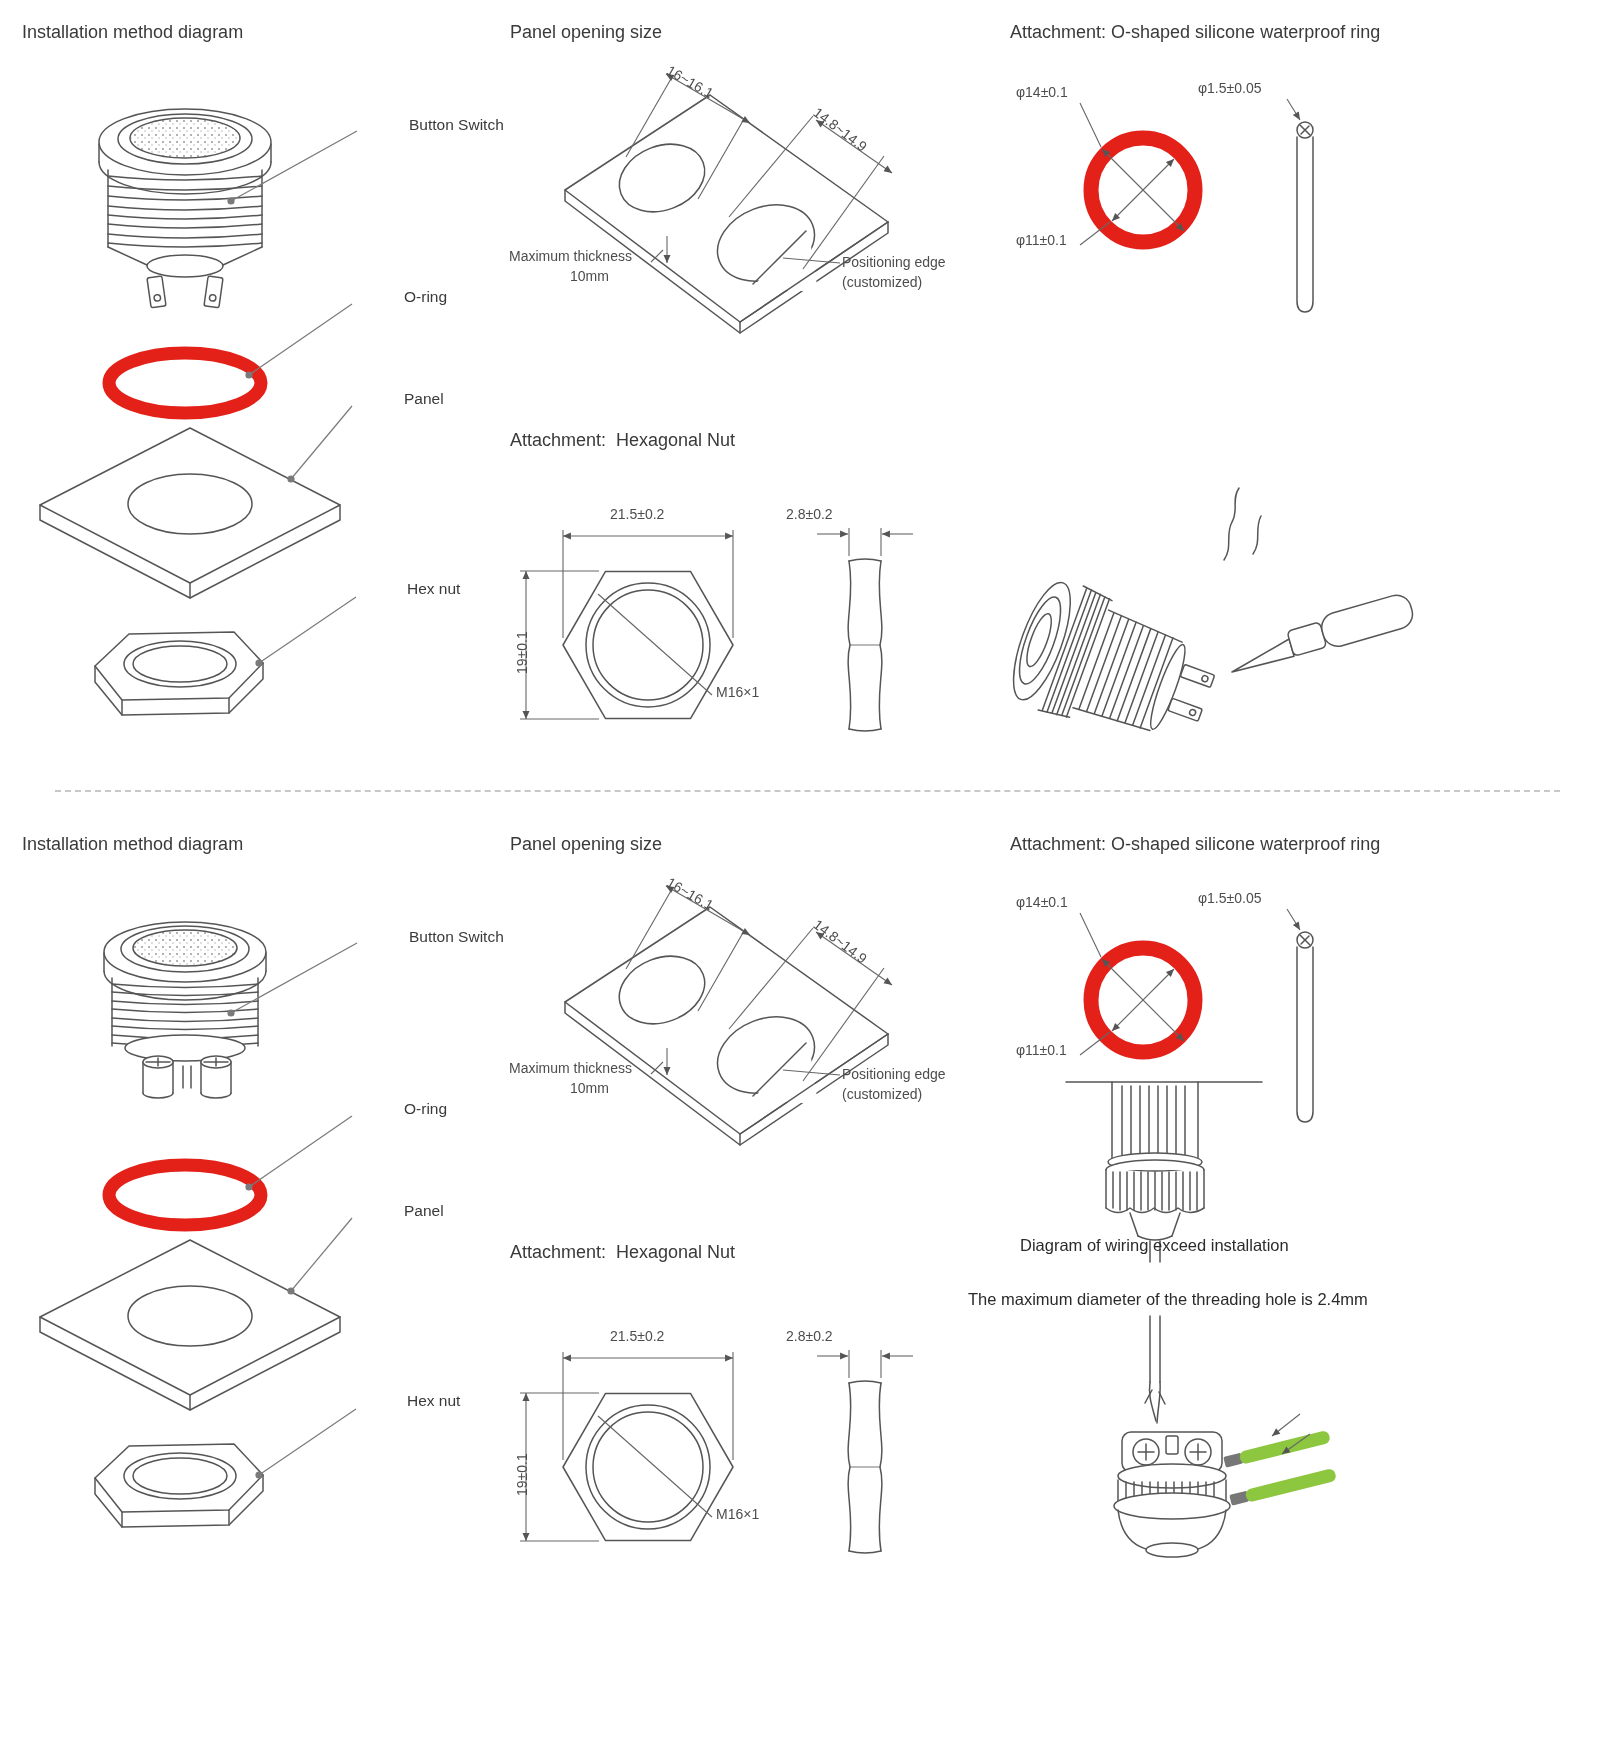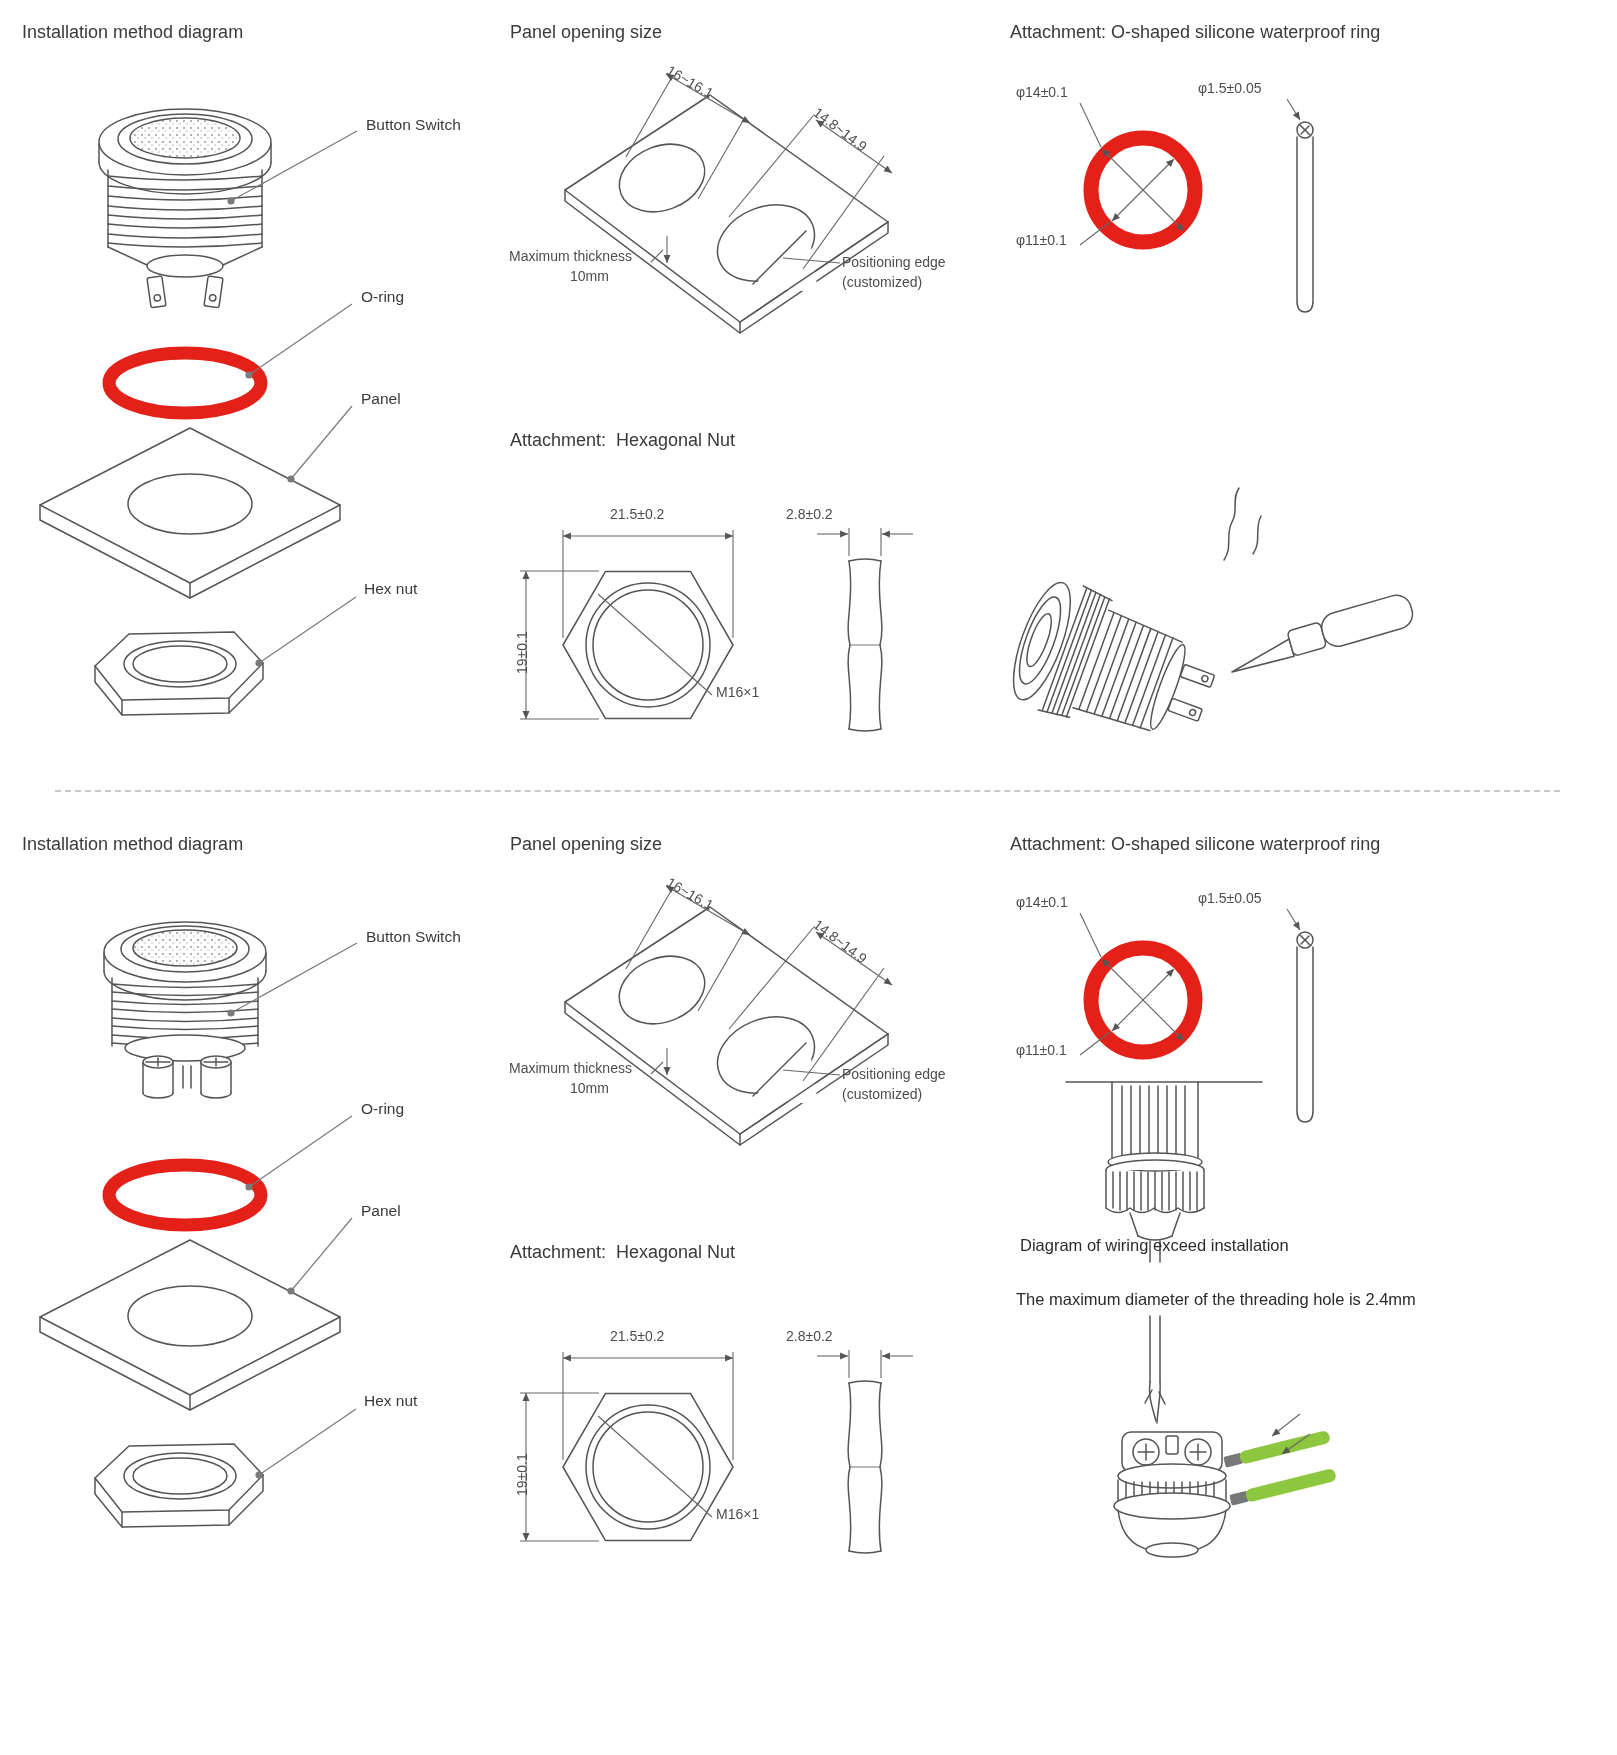--- a/index.html
+++ b/index.html
@@ -4,21 +4,21 @@
 <style>
   html,body{margin:0;padding:0;background:#fff;}
   .canvas{
     position:relative;width:1617px;height:1755px;background:#fff;overflow:hidden;
     font-family:"Liberation Sans", sans-serif;color:#3c3c3c;
   }
   svg.art{position:absolute;left:0;top:0;z-index:0;}
   .sec{position:absolute;left:0;top:0;right:0;bottom:0;z-index:1;pointer-events:none;}
   .t{position:absolute;white-space:pre;}
   .title{font-size:18px;color:#3a3a3a;}
-  .label{font-size:15.5px;color:#3a3a3a;}
+  .label{font-size:15.5px;color:#3a3a3a;margin-left:43px;}
   .dim{font-size:14px;color:#4d4d4d;}
   .note{font-size:14.5px;color:#555;width:432px;white-space:normal;line-height:1.38;}
   .sub{font-size:16.5px;color:#2b2b2b;}
   .divider{position:absolute;left:55px;top:790px;width:1505px;border-top:2px dashed #c8c8c8;z-index:1;}
   
   .ln{stroke:#555;stroke-width:1.5;stroke-linecap:round;stroke-linejoin:round;}
   .dimln2{stroke:#666;stroke-width:1.1;}
   .ldr{stroke:#7a7a7a;stroke-width:1.2;}
   .thin2{stroke:#666;stroke-width:1.1;}
 </style>
@@ -387,16 +387,16 @@
     <div class="t dim" style="left:610px;top:1328px;">21.5±0.2</div>
     <div class="t dim" style="left:786px;top:1328px;">2.8±0.2</div>
     <div class="t dim" style="left:514px;top:1496px;transform:rotate(-90deg);transform-origin:0 0;">19±0.1</div>
     <div class="t dim" style="left:716px;top:1506px;">M16×1</div>
 
     <div class="t dim" style="left:1016px;top:894px;">φ14±0.1</div>
     <div class="t dim" style="left:1198px;top:890px;">φ1.5±0.05</div>
     <div class="t dim" style="left:1016px;top:1042px;">φ11±0.1</div>
 
     <div class="t sub" style="left:1020px;top:1236px;">Diagram of wiring exceed installation</div>
-    <div class="t sub" style="left:1016px;top:1290px;">The maximum diameter of the threading hole is 2.4mm</div>
+    <div class="t sub" style="left:968px;top:1290px;">The maximum diameter of the threading hole is 2.4mm</div>
   </div>
 
 </div>
 
 </body></html>

